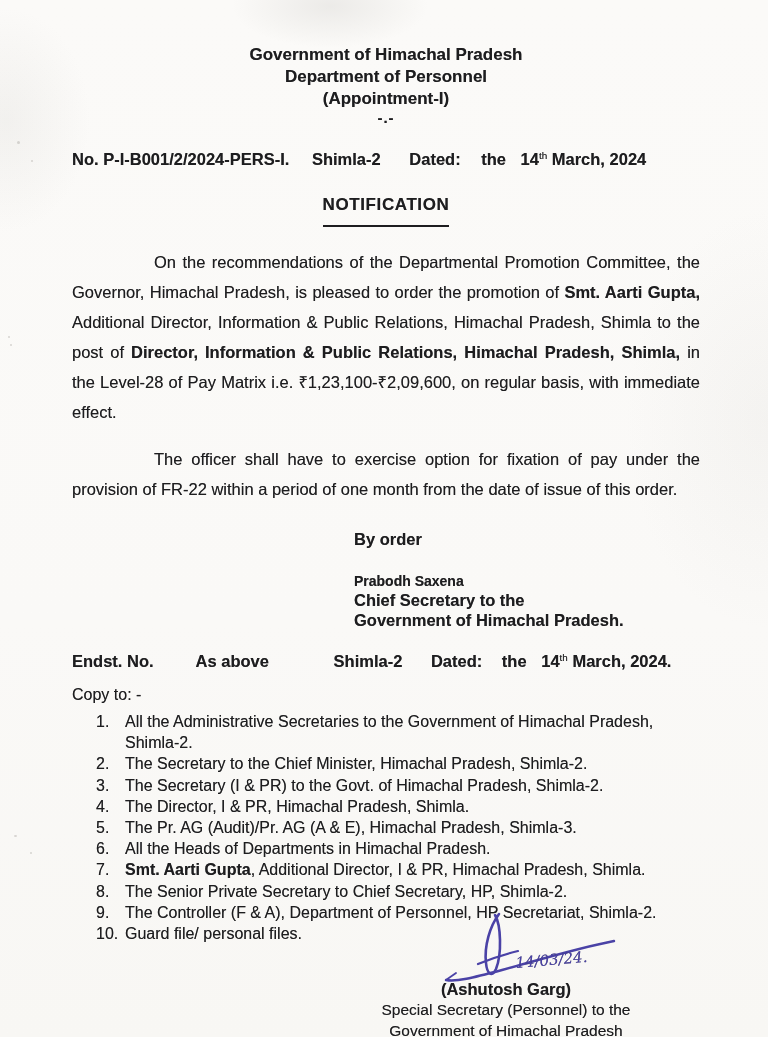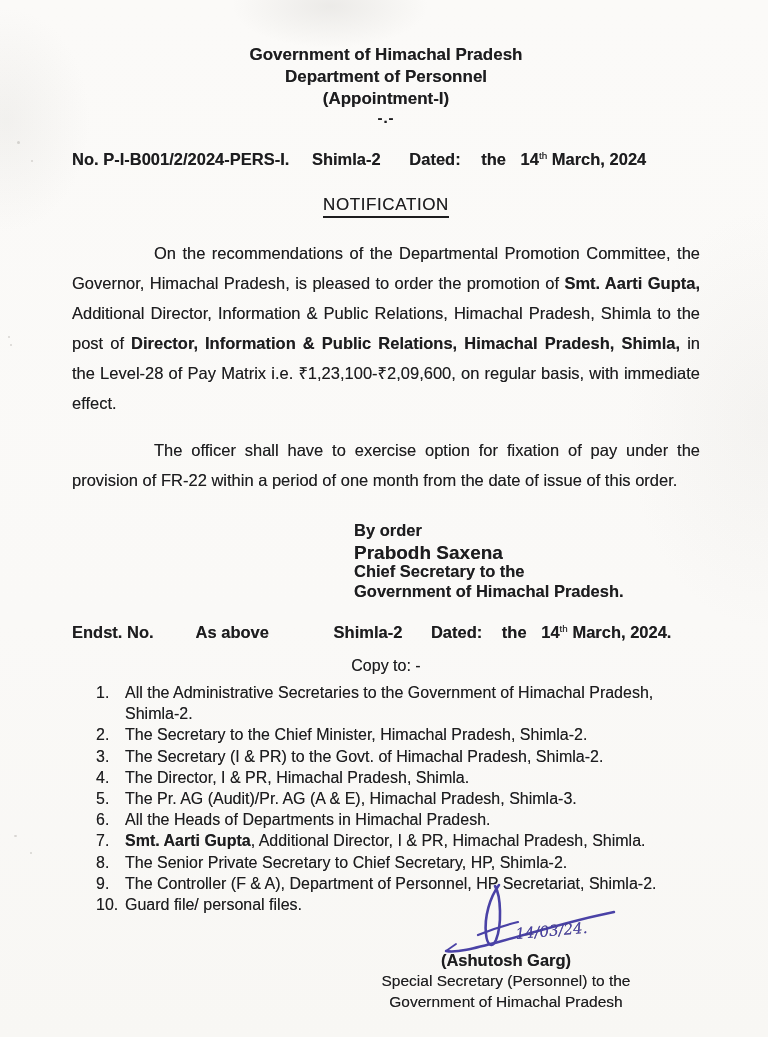--- a/index.html
+++ b/index.html
@@ -17,37 +17,37 @@
   .doc *{text-shadow:0 0 .4px rgba(25,25,28,.55);}
   .header{text-align:center;font-weight:700;font-size:17px;line-height:22px;}
   .header .sep{font-size:15px;line-height:16px;letter-spacing:1px;}
   .ref-line{margin-top:24px;font-weight:700;font-size:16.5px;white-space:nowrap;}
   .ref-line .no{margin-right:18px;}
   .ref-line .place{margin-right:24px;}
   .ref-line .dated{margin-right:16px;}
   .ref-line .the{margin-right:10px;}
   sup{font-size:.6em;font-weight:400;vertical-align:super;line-height:0;}
   .title-wrap{text-align:center;margin-top:26px;}
-  .title{display:inline-block;font-weight:400;font-size:17px;letter-spacing:.6px;
-    border-bottom:2.5px solid #1d1d1f;padding-bottom:1px;}
+  .title{display:inline-block;font-weight:700;font-size:17px;letter-spacing:.6px;
+    border-bottom:2.5px solid #1d1d1f;padding-bottom:10px;}
   .para{margin-top:20px;font-size:16.5px;line-height:30px;text-align:justify;
     text-indent:82px;}
   .para + .para{margin-top:13px;}
   .b{font-weight:700;}
   .by-order{width:340px;margin:26px 6px 0 auto;text-align:left;}
   .by-order .lbl{font-weight:700;font-size:16.5px;}
-  .by-order .name{margin-top:3px;font-weight:700;font-size:19px;line-height:19.5px;}
+  .by-order .name{margin-top:23px;font-weight:700;font-size:14px;line-height:19.5px;}
   .by-order .t{font-weight:700;font-size:16.5px;line-height:19.5px;}
   .endst{margin-top:22px;font-weight:700;font-size:16.5px;white-space:nowrap;}
   .endst .lbl{margin-right:38px;}
   .endst .val{margin-right:60px;}
   .endst .place{margin-right:24px;}
   .endst .dated{margin-right:15px;}
   .endst .the{margin-right:10px;}
-  .copy-to{margin-top:15px;font-size:16px;text-align:center;}
+  .copy-to{margin-top:15px;font-size:16px;}
   ol.copy-list{list-style:none;margin:7px 0 0 0;padding:0 0 0 24px;font-size:16px;line-height:21.2px;}
   ol.copy-list li{position:relative;padding-left:29px;max-width:590px;}
   ol.copy-list .num{position:absolute;left:0;top:0;}
   .footer{width:360px;margin:-34px 14px 0 auto;text-align:center;position:relative;}
   .footer .sig{display:block;margin:0 0 -8px 116px;}
   .footer .name{font-weight:700;font-size:16.5px;}
   .footer .t{font-size:15.5px;line-height:21px;}
   .speck{position:absolute;background:#b9b7b2;border-radius:50%;opacity:.55;}
   .sig-date{font-family:"DejaVu Serif", serif;font-style:italic;font-size:15px;}
 </style>

